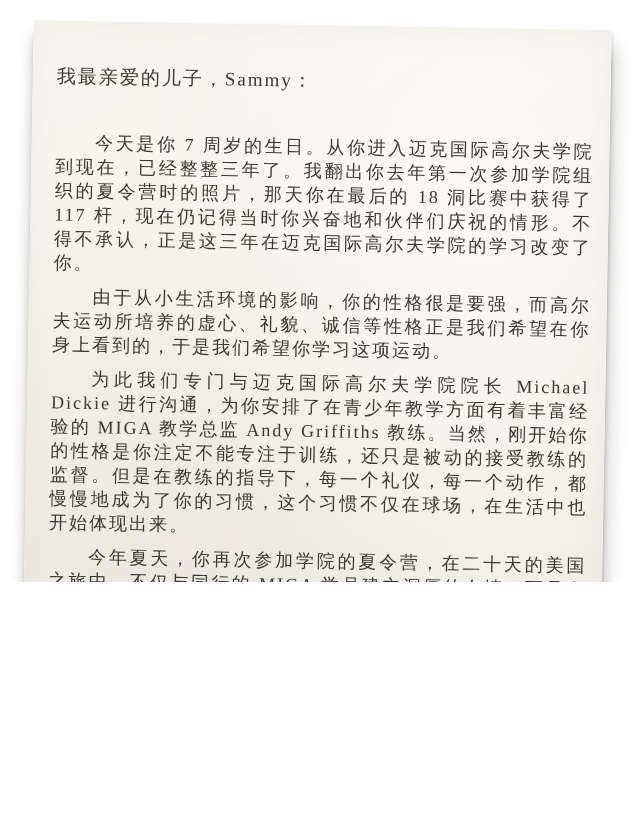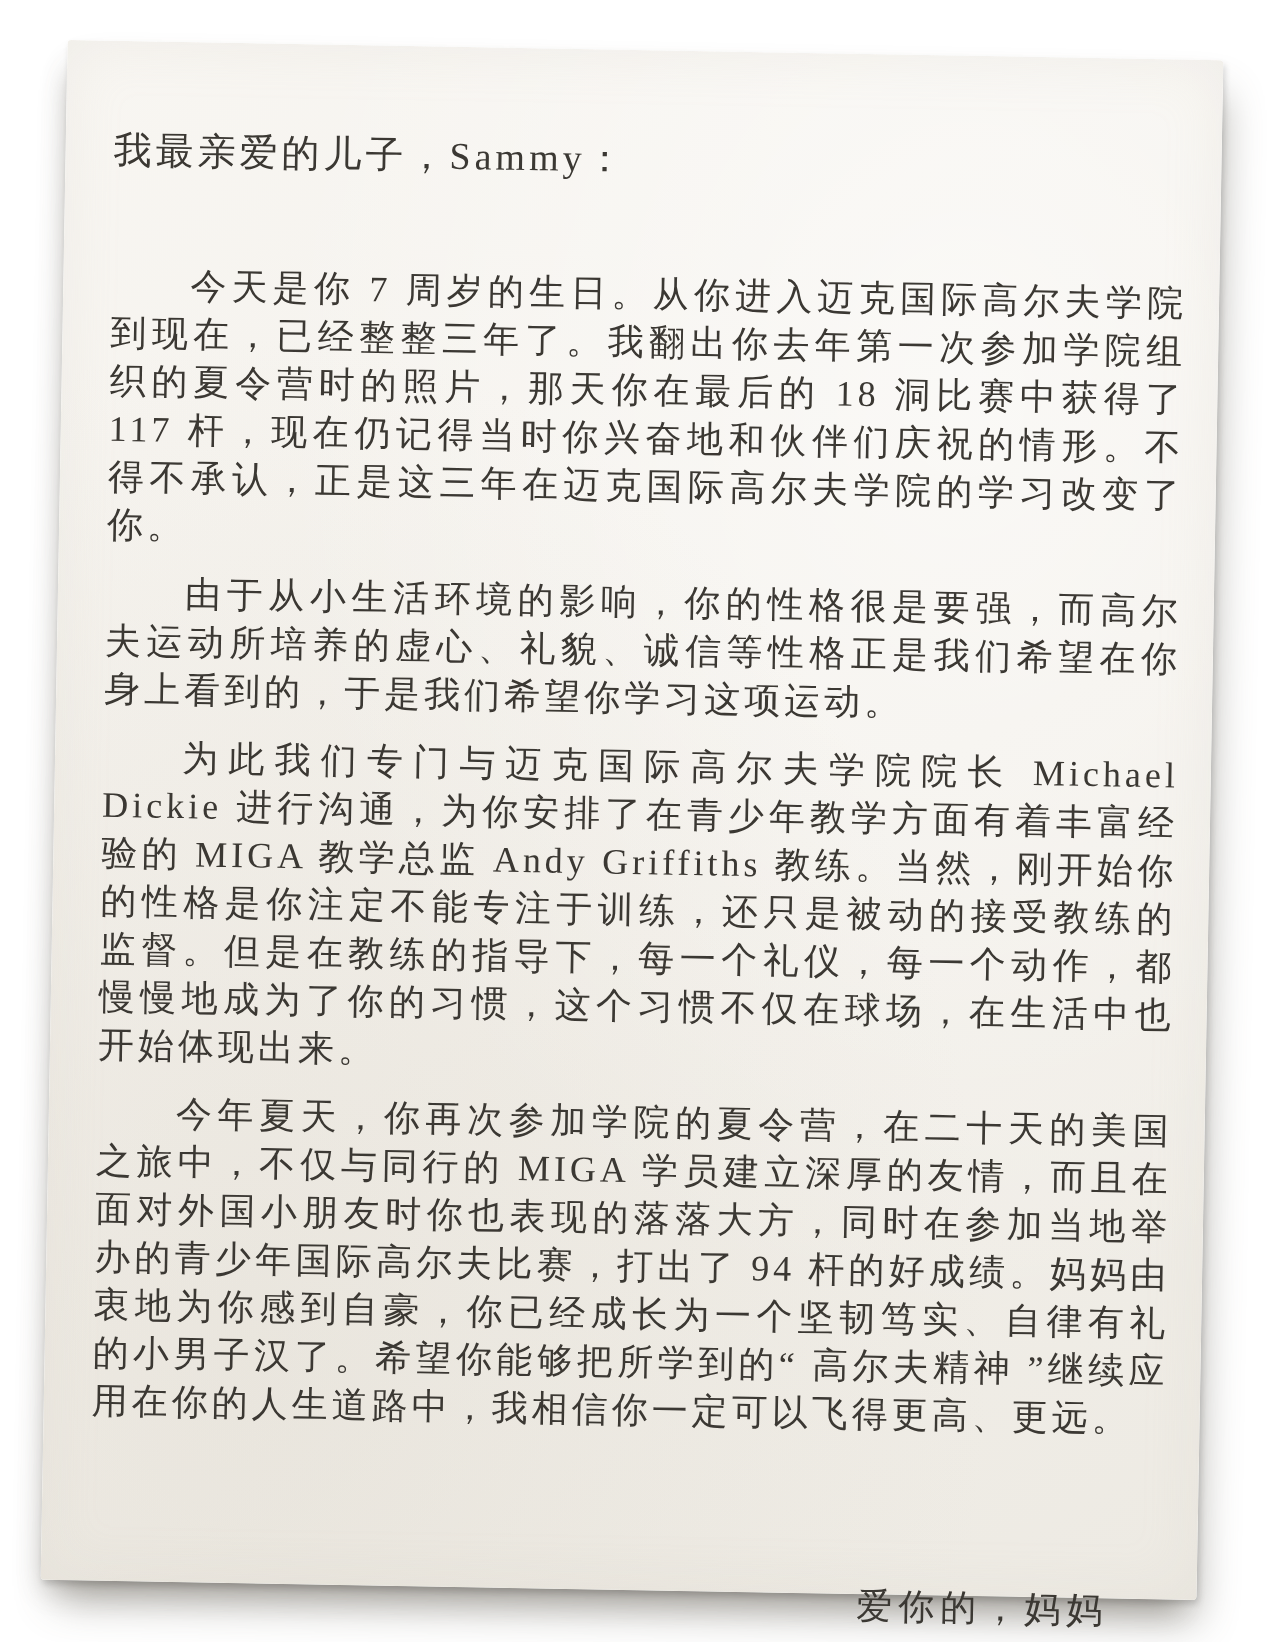--- a/index.html
+++ b/index.html
@@ -4,21 +4,21 @@
 <style>
   html, body {
     margin: 0;
     padding: 0;
     background: #ffffff;
     font-family: "Liberation Serif", "DejaVu Serif", serif;
   }
   .scene {
     position: relative;
     width: 641px;
-    height: 821px;
+    height: 582px;
     background: #ffffff;
     overflow: hidden;
   }
   .paper {
     position: absolute;
     left: 27px;
     top: 25px;
     width: 578px;
     height: 770px;
     transform: rotate(1deg);

